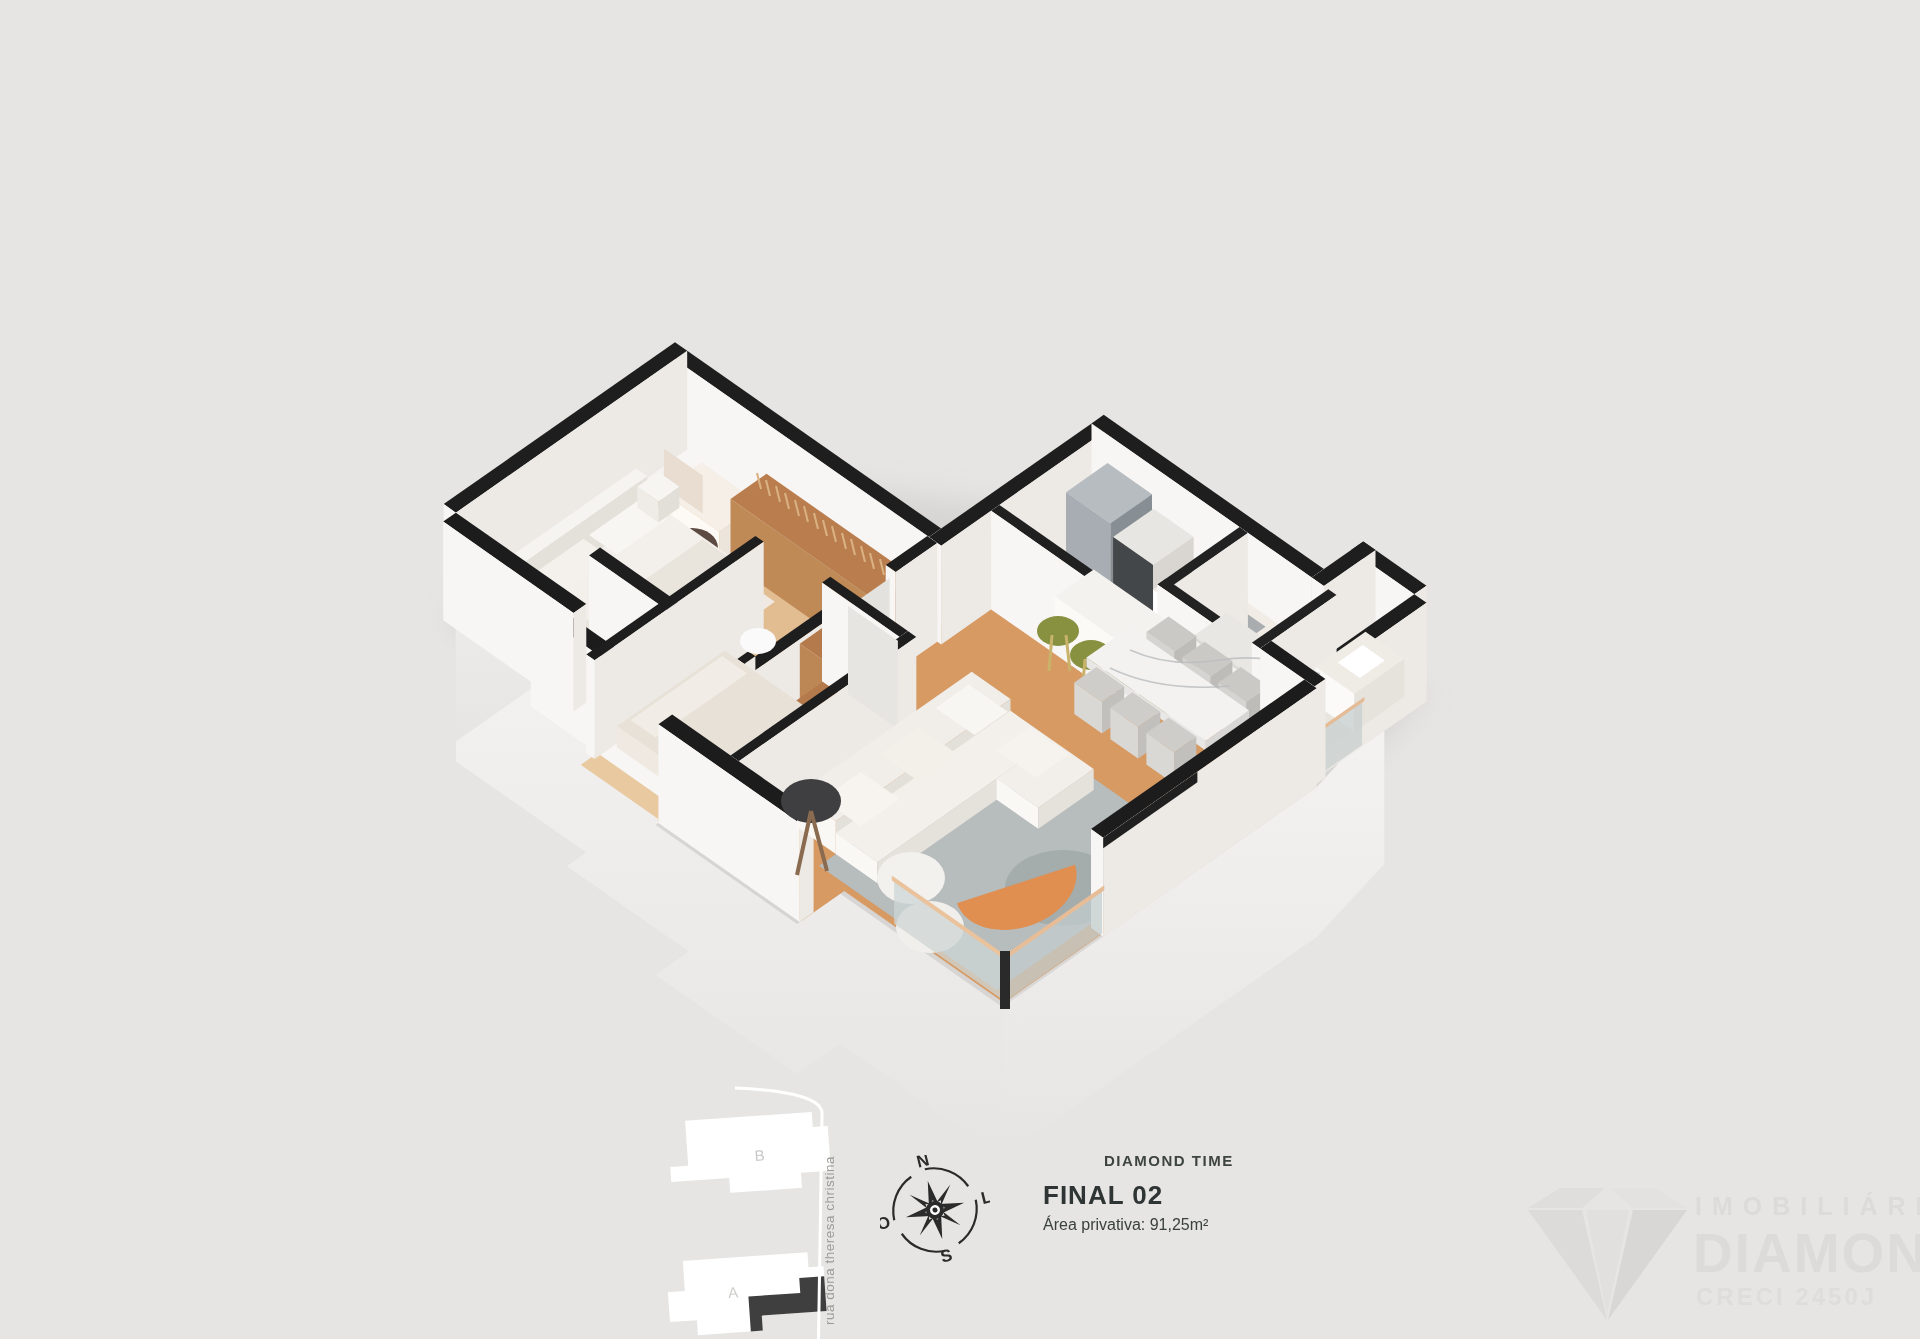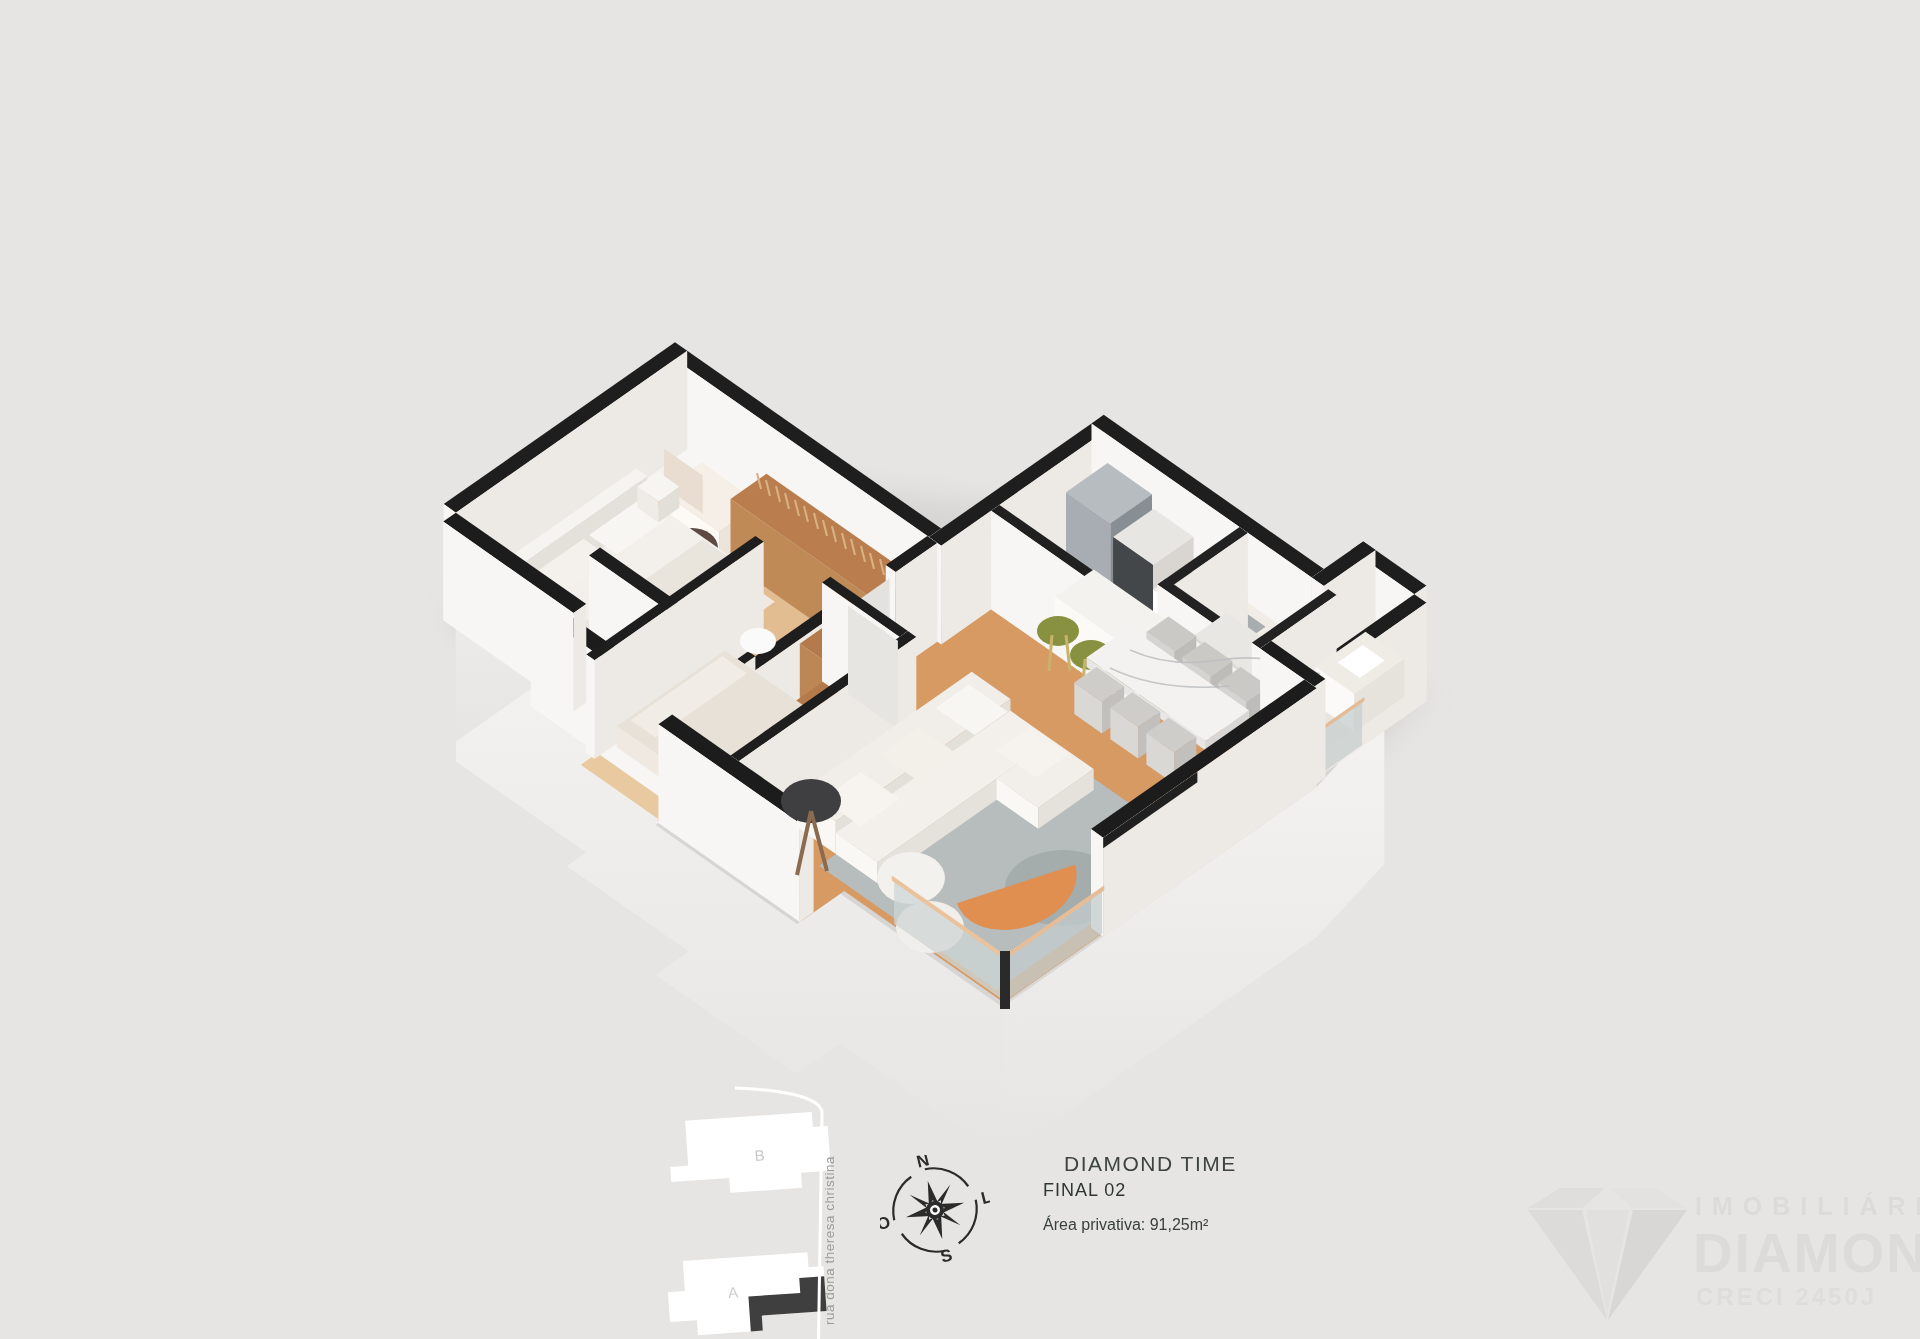--- a/index.html
+++ b/index.html
@@ -475,23 +475,23 @@
 <circle cx="55" cy="55" r="5" fill="#ffffff"></circle>
 <circle cx="55" cy="55" r="2.5"></circle>
 </g>
 <text x="55" y="10" font-size="17" font-weight="bold" fill="#2b2b2b" text-anchor="middle">N</text>
 <text x="55" y="108" font-size="17" font-weight="bold" fill="#2b2b2b" text-anchor="middle">S</text>
 <text x="2" y="61" font-size="17" font-weight="bold" fill="#2b2b2b" text-anchor="middle">O</text>
 <text x="108" y="61" font-size="17" font-weight="bold" fill="#2b2b2b" text-anchor="middle">L</text>
 </g>
 </svg>
 
-<div class="abs" style="left:1064px;top:1152px;font-size:21px;letter-spacing:1.5px;color:#3d4442;">DIAMOND TIME</div>
-
-<div class="abs" style="left:1043px;top:1180px;font-size:18px;font-weight:normal;letter-spacing:1px;color:#2e3534;">FINAL 02</div>
+<div class="abs" style="left:1104px;top:1152px;font-size:15px;letter-spacing:1.5px;color:#3d4442;font-weight:bold;">DIAMOND TIME</div>
+
+<div class="abs" style="left:1043px;top:1180px;font-size:26px;font-weight:bold;letter-spacing:1px;color:#2e3534;">FINAL 02</div>
 
 <div class="abs" style="left:1043px;top:1216px;font-size:16px;color:#3a4140;">Área privativa: 91,25m²</div>
 
 <svg class="abs" style="left:1500px;top:1180px" width="420" height="159" viewBox="0 0 420 159">
 <g>
 <polygon points="28,28 60,8 105,8 82,28" fill="#dfdedc"></polygon>
 <polygon points="110,8 155,8 187,28 133,28" fill="#e3e2e0"></polygon>
 <polygon points="28,30 82,30 107,140" fill="#dcdbd9"></polygon>
 <polygon points="187,30 133,30 108,140" fill="#d8d7d5"></polygon>
 <polygon points="86,30 129,30 107,135" fill="#e1e0de"></polygon>

